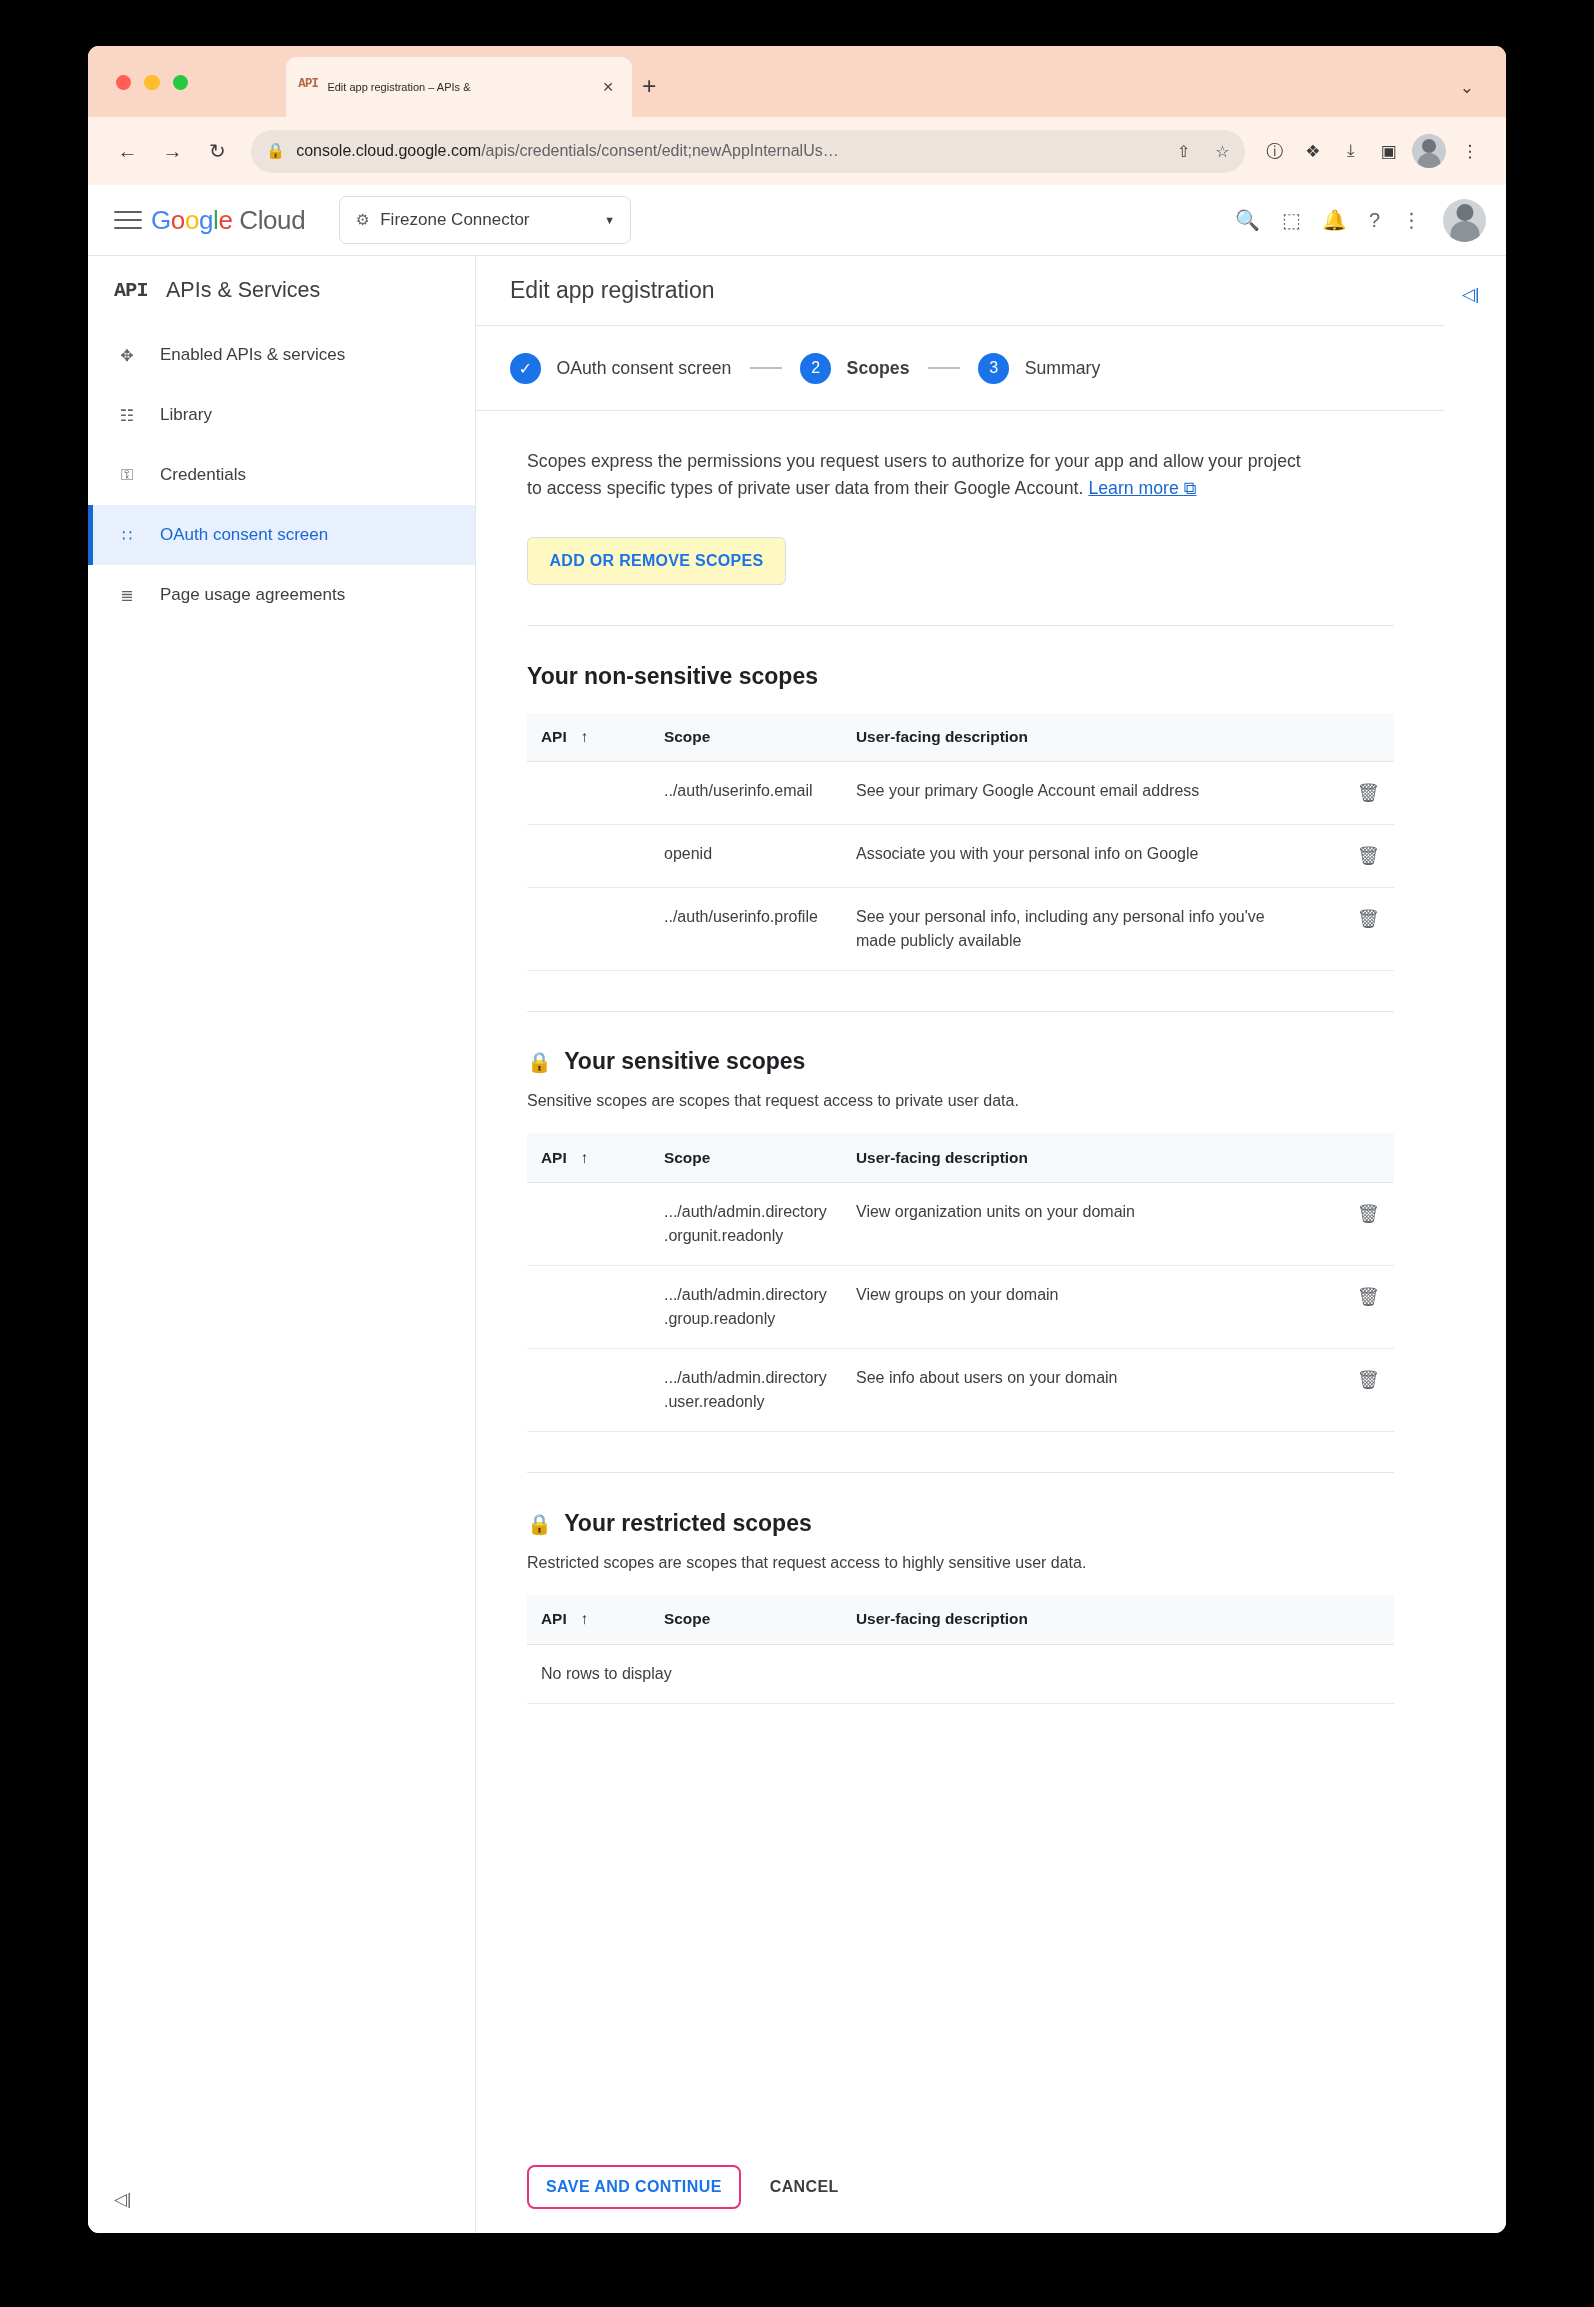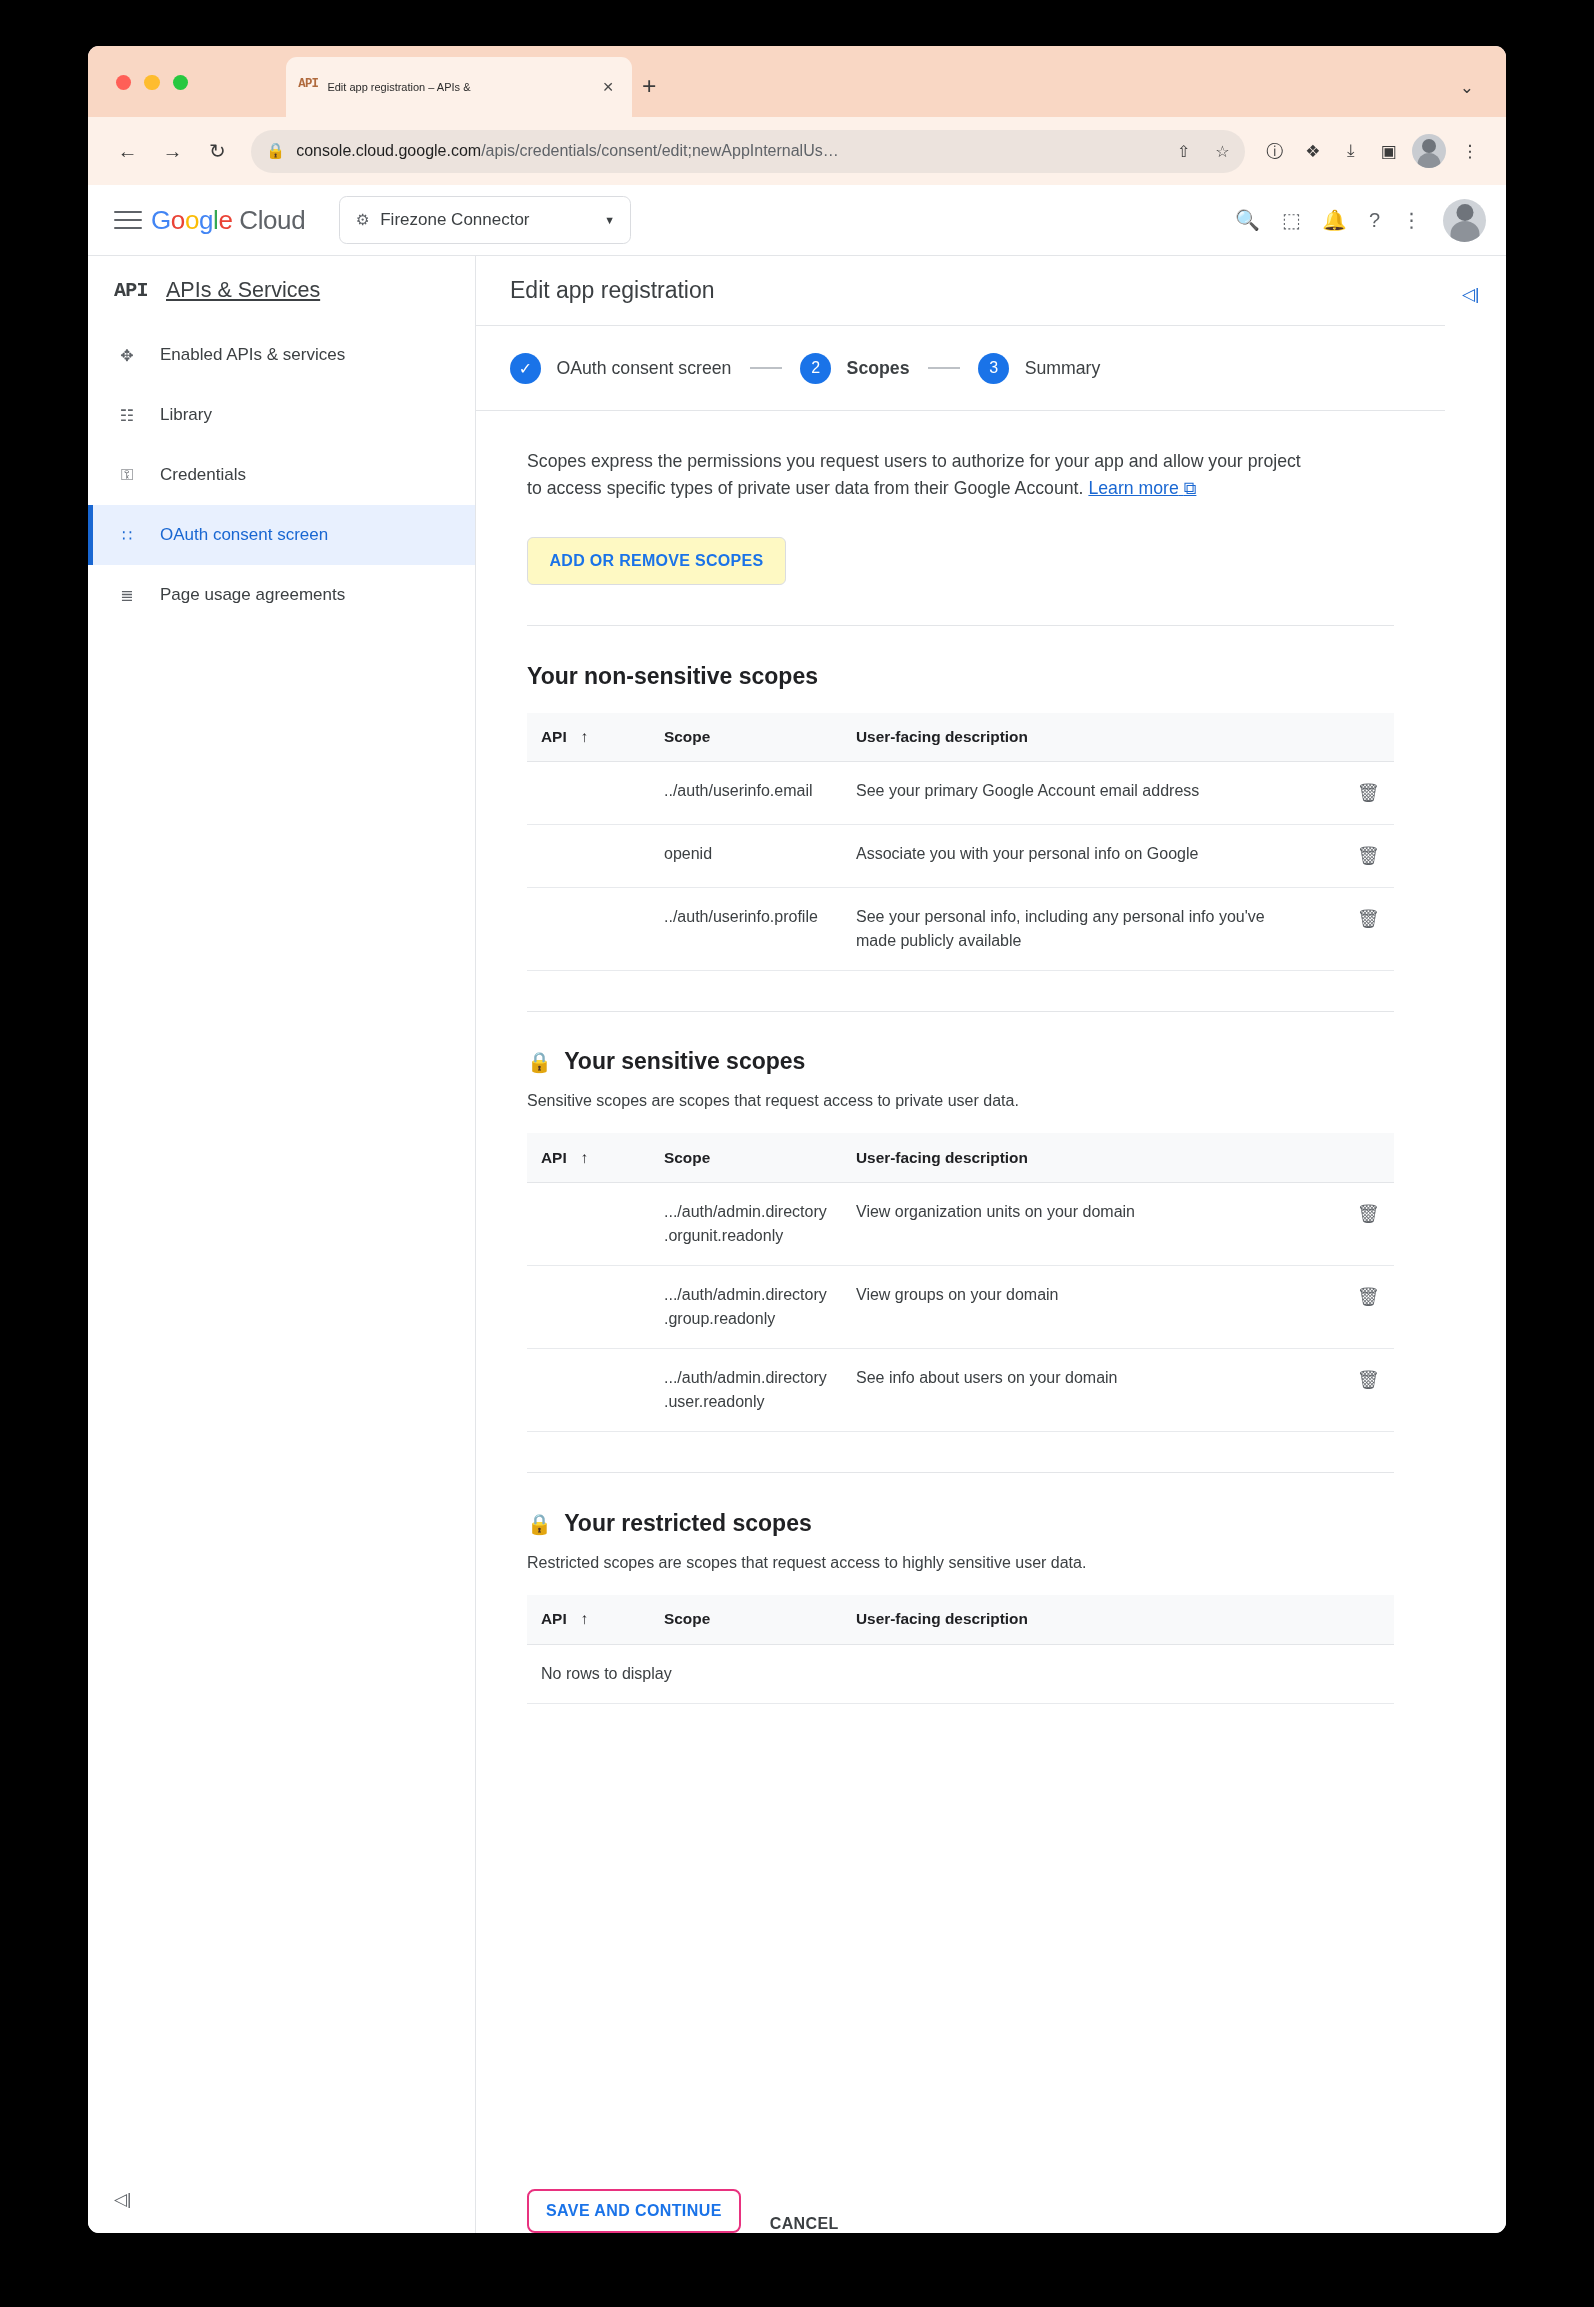--- a/index.html
+++ b/index.html
@@ -142,21 +142,21 @@
     position:relative;
   }
   #sbtitle {
     height:69px; display:flex; align-items:center; gap:18.4px;
     padding:0 26px;
   }
   #sbtitle .apiIcon {
     font-family:"Liberation Mono", monospace;
     font-weight:bold; font-size:20px; color:#3c4043; letter-spacing:-0.8px;
   }
-  #sbtitle .t { font-size:21.5px; color:#3c4043;text-decoration:underline; }
+  #sbtitle .t { font-size:21.5px; color:#3c4043; }
   .sbitem {
     height:60px; display:flex; align-items:center; gap:20px;
     padding:0 26px; font-size:17px; color:#3c4043;
     position:relative;
   }
   .sbitem .ic { width:26px; text-align:center; font-size:16px; color:#5f6368; }
   .sbitem.active { background:#e8f0fe; color:#1967d2; }
   .sbitem.active .ic { color:#1967d2; }
   .sbitem.active:before {
     content:""; position:absolute; left:0; top:0; bottom:0; width:4.6px; background:#1967d2;
@@ -222,21 +222,21 @@
   table.scopes td.del { text-align:right; }
   .trash { font-size:18.4px; color:#5f6368; }
   col.capi { width:123px; }
   col.cscope { width:192px; }
   col.cdesc { width:auto; }
   col.cdel { width:84px; }
   .norows { font-size:16px; color:#3c4043; padding:20px 14px; border-bottom:0.8px solid #e8eaed; }
 
   #footer {
     height:92px; border-top:0;
-    display:flex; align-items:flex-end; padding:0 51px; gap:0;
+    display:flex; align-items:center; padding:0 51px; gap:0;
     background:#fff;
   }
   #savewrap {
     border:2.3px solid #e8327f; border-radius:7.7px;
     padding:10.8px 17px;
   }
   #savewrap .lbl { font-size:16px; color:#1a73e8; font-weight:bold; letter-spacing:0.4px; }
   #cancelbtn { margin-left:29px; font-size:16px; color:#3c4043; font-weight:bold; letter-spacing:0.4px; }
 </style>
 </head>

